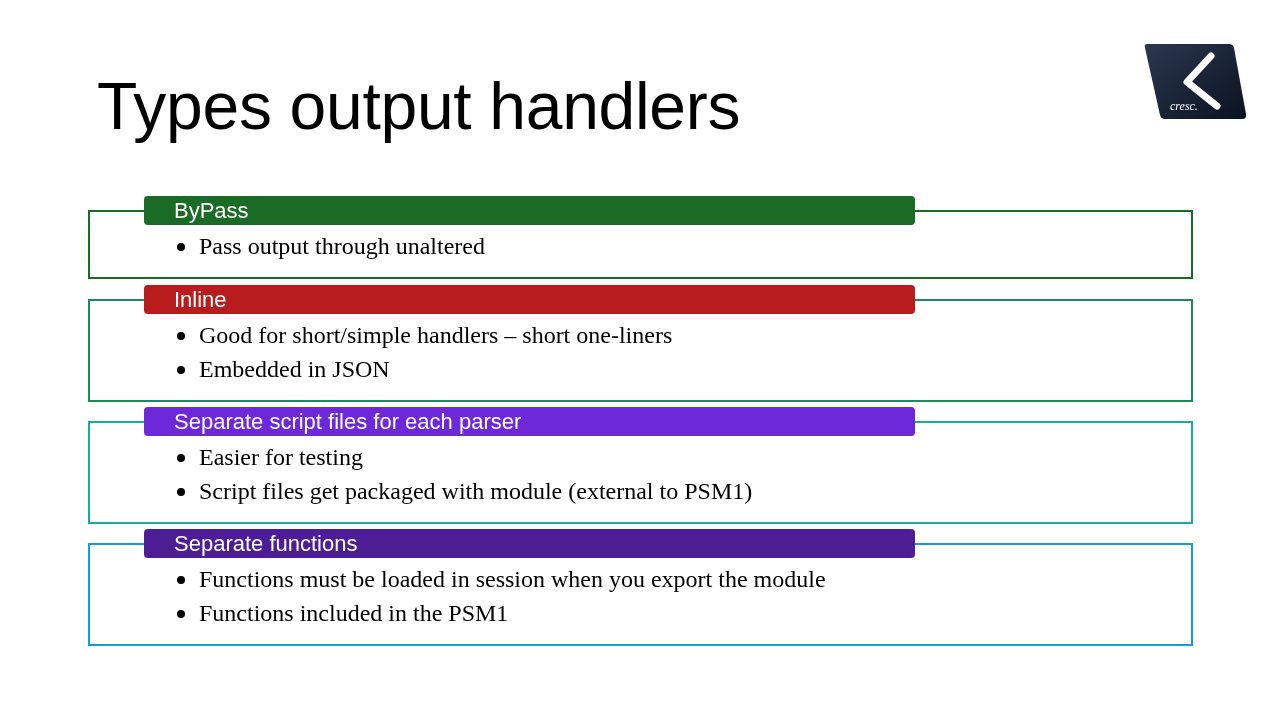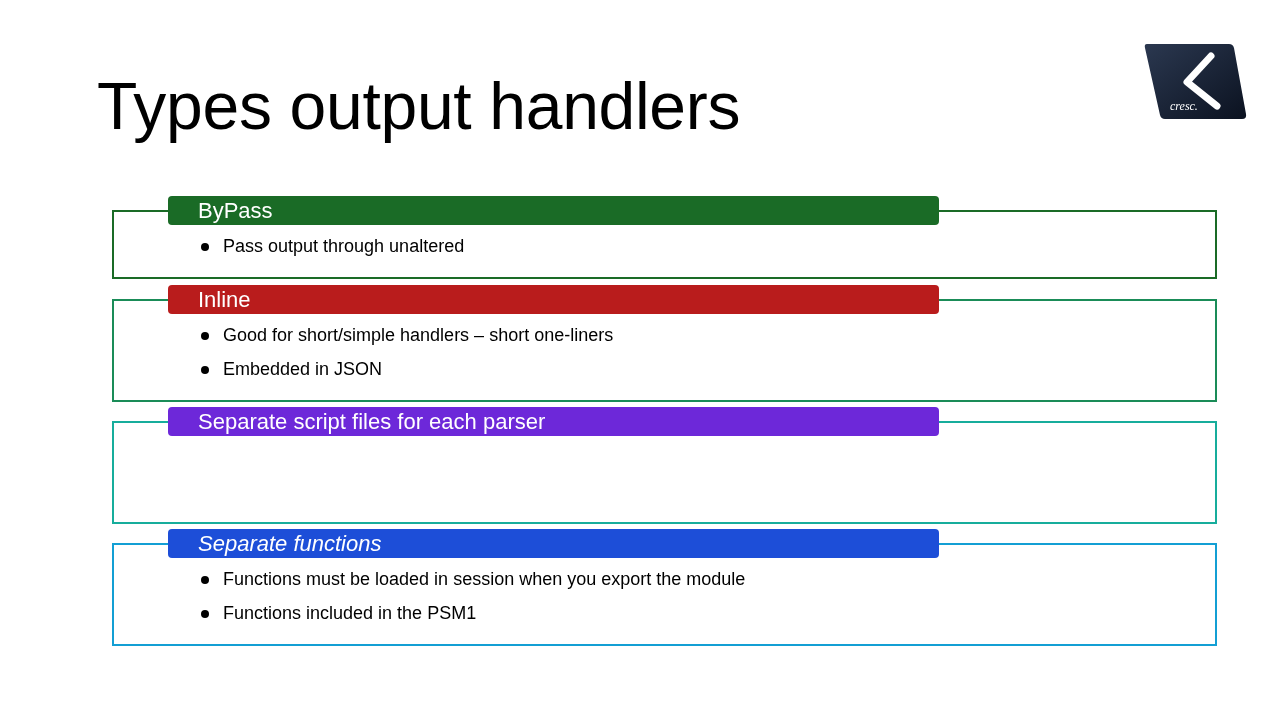--- a/index.html
+++ b/index.html
@@ -7,31 +7,31 @@
       width: 1280px; height: 720px; background: #ffffff; position: relative; overflow: hidden;
       font-family: "Liberation Sans", "DejaVu Sans", sans-serif; color: #000;
     }
     .title {
       position: absolute; left: 97px; top: 74px; font-size: 66px; line-height: 64px;
       letter-spacing: -0.3px; margin: 0; font-weight: normal;
     }
     .logo {
       position: absolute; left: 1143px; top: 42px; width: 104px; height: 78px;
     }
-    .section { position: absolute; left: 88px; width: 1105px; margin-left: 24px; }
+    .section { position: absolute; left: 88px; width: 1105px; }
     .box {
       position: absolute; left: 0; right: 0; border: 2px solid; box-sizing: border-box; background: #fff;
     }
     .hdr {
       position: absolute; left: 56px; width: 771px; height: 29px; border-radius: 4px;
       color: #fff; font-size: 22px; line-height: 29px; padding-left: 30px; box-sizing: border-box;
     }
     .bullets { position: absolute; left: 86px; margin: 0; padding: 0; list-style: none; }
     .bullets li {
-      font-size: 18px; line-height: 34px; position: relative; padding-left: 25px; white-space: nowrap;
+      font-size: 24px; line-height: 34px; position: relative; padding-left: 25px; white-space: nowrap; font-family: Liberation Serif, serif;
     }
     .bullets li .dot {
       position: absolute; left: 3px; top: 14px; width: 8px; height: 8px; border-radius: 50%; background: #000;
     }
   </style>
 </head>
 <body>
 
 <h1 class="title">Types output handlers</h1>
 
@@ -62,22 +62,26 @@
   <div class="hdr" style="top:0; background:#b91c1c;">Inline</div>
   <ul class="bullets" style="top:33px;">
     <li><span class="dot"></span><span>Good for short/simple handlers – short one-liners</span></li>
     <li><span class="dot"></span><span>Embedded in JSON</span></li>
   </ul>
 </div>
 
 <div class="section" style="top:407px; height:118px;">
   <div class="box" style="top:14px; height:103px; border-color:#17ad9c;"></div>
   <div class="hdr" style="top:0; background:#6d28d9;">Separate script files for each parser</div>
+  <ul class="bullets" style="top:33px;">
+    <li><span class="dot"></span><span>Easier for testing</span></li>
+    <li><span class="dot"></span><span>Script files get packaged with module (external to PSM1)</span></li>
+  </ul>
 </div>
 
 <div class="section" style="top:529px; height:118px;">
   <div class="box" style="top:14px; height:103px; border-color:#139fd4;"></div>
-  <div class="hdr" style="top:0; background:#1d4ed8;font-style:italic;">Separate functions</div>
+  <div class="hdr" style="top:0; background:#4c1d95;">Separate functions</div>
   <ul class="bullets" style="top:33px;">
     <li><span class="dot"></span><span>Functions must be loaded in session when you export the module</span></li>
     <li><span class="dot"></span><span>Functions included in the PSM1</span></li>
   </ul>
 </div>
 
 </body></html>

